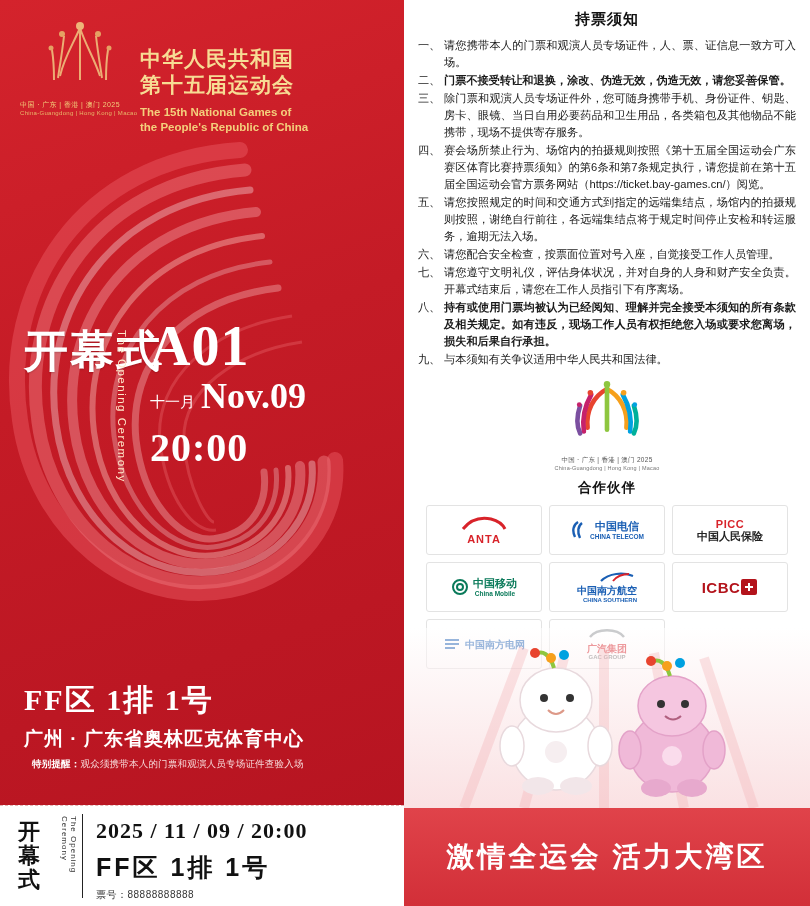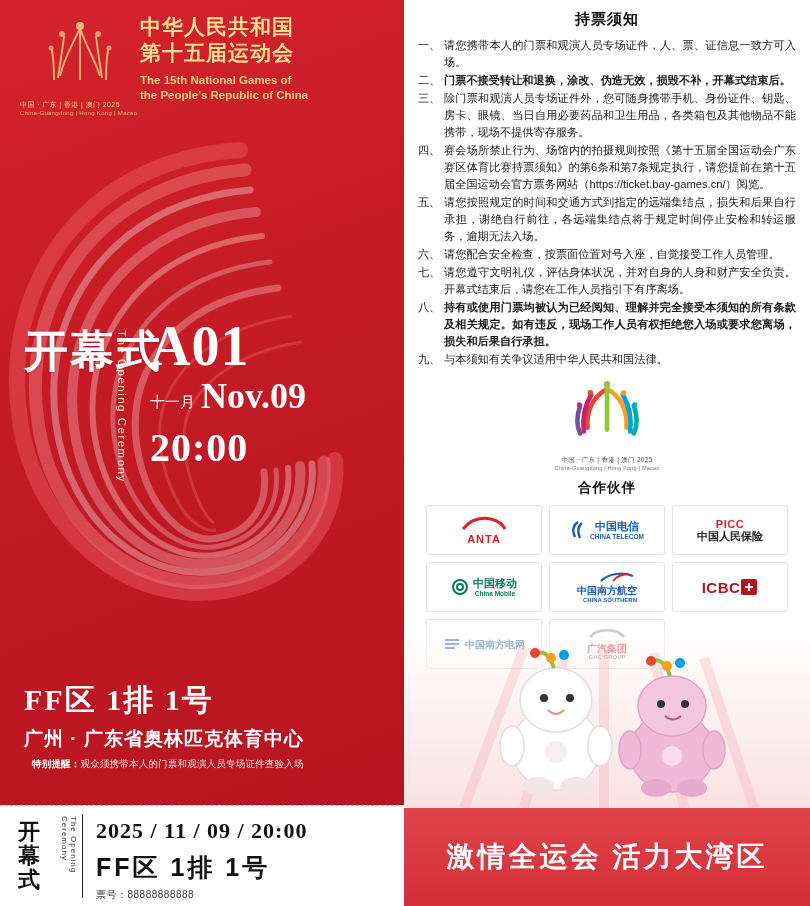--- a/index.html
+++ b/index.html
@@ -23,20 +23,21 @@
   }
   .ticket .fire{
     position:absolute;left:20px;top:6px;width:120px;height:120px;opacity:.85;
   }
   .logo-block{
     position:absolute;left:140px;top:14px;width:250px;color:#f6d77a;
   }
   .logo-cn1{
     font-size:21px;font-weight:bold;letter-spacing:1px;color:#f7dc94;
     line-height:1.25;
+    margin-top:32px;
   }
   .logo-cn2{
     font-size:21px;font-weight:bold;letter-spacing:1px;color:#f7dc94;
     line-height:1.25;
   }
   .logo-en{
     margin-top:6px;font-size:11.5px;line-height:1.35;color:#f4cf7c;font-weight:bold;
   }
   .logo-sub{
     position:absolute;left:20px;top:100px;font-size:7px;color:#f3cd7a;letter-spacing:.4px;
@@ -250,33 +251,33 @@
 
     <div class="info-title">持票须知</div>
 
     <div class="terms">
       <div class="term">
         <div class="idx">一、</div>
         <div class="txt">请您携带本人的门票和观演人员专场证件，人、票、证信息一致方可入场。</div>
       </div>
       <div class="term">
         <div class="idx">二、</div>
-        <div class="txt" style="font-weight:bold">门票不接受转让和退换，涂改、伪造无效，损毁不补，开幕式结束后。</div>
+        <div class="txt" style="font-weight:bold">门票不接受转让和退换，涂改、伪造无效，伪造无效，请您妥善保管。</div>
       </div>
       <div class="term">
         <div class="idx">三、</div>
         <div class="txt">除门票和观演人员专场证件外，您可随身携带手机、身份证件、钥匙、房卡、眼镜、当日自用必要药品和卫生用品，各类箱包及其他物品不能携带，现场不提供寄存服务。</div>
       </div>
       <div class="term">
         <div class="idx">四、</div>
         <div class="txt">赛会场所禁止行为、场馆内的拍摄规则按照《第十五届全国运动会广东赛区体育比赛持票须知》的第6条和第7条规定执行，请您提前在第十五届全国运动会官方票务网站（https://ticket.bay-games.cn/）阅览。</div>
       </div>
       <div class="term">
         <div class="idx">五、</div>
-        <div class="txt">请您按照规定的时间和交通方式到指定的远端集结点，损失和后果自行承担，谢绝自行前往，各远端集结点将于规定时间停止安检和转运服务，逾期无法入场。</div>
+        <div class="txt">请您按照规定的时间和交通方式到指定的远端集结点，场馆内的拍摄规则按照，谢绝自行前往，各远端集结点将于规定时间停止安检和转运服务，逾期无法入场。</div>
       </div>
       <div class="term">
         <div class="idx">六、</div>
         <div class="txt">请您配合安全检查，按票面位置对号入座，自觉接受工作人员管理。</div>
       </div>
       <div class="term">
         <div class="idx">七、</div>
         <div class="txt">请您遵守文明礼仪，评估身体状况，并对自身的人身和财产安全负责。开幕式结束后，请您在工作人员指引下有序离场。</div>
       </div>
       <div class="term">

